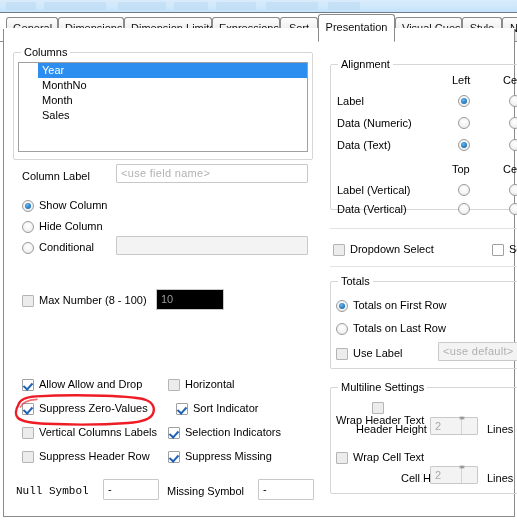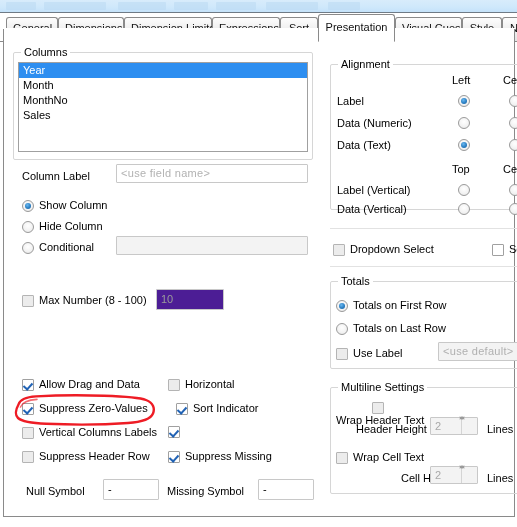--- a/index.html
+++ b/index.html
@@ -127,20 +127,21 @@
 
   
   #columns-list {
     position: absolute;
     left: 18px; top: 62px;
     width: 290px; height: 90px;
     box-sizing: border-box;
     border: 1px solid #a0a0a0;
     background: #ffffff;
     overflow: hidden;
+    padding-left: 19px;
   }
   .list-item {
     height: 15px;
     line-height: 15px;
     padding-left: 4px;
     font-size: 11px;
     color: #000;
     white-space: nowrap;
   }
   .list-item.selected {
@@ -161,21 +162,21 @@
     color: #000;
     white-space: nowrap;
     overflow: hidden;
     border-radius: 1px;
   }
   .textbox.placeholder {
     color: #b2b2b2;
     letter-spacing: .3px;
   }
   .textbox.disabled {
-    background: #4c1d95;
+    background: #000000;
     border: 1px solid #c8c8c8;
     color: #9b9b9b;
   }
   .textbox.disabled-light {
     background: #f3f3f3;
     border: 1px solid #c8c8c8;
     color: #a8a8a8;
   }
 
   
@@ -326,22 +327,22 @@
 
 <div id="panel"></div>
 <div id="panel-inner-top"></div>
 
 <div class="group" style="left:13px; top:52px; width:300px; height:108px;">
   <span class="group-title">Columns</span>
 </div>
 
 <div id="columns-list">
   <div class="list-item selected">Year</div>
+  <div class="list-item">MonthNo</div>
   <div class="list-item">Month</div>
-  <div class="list-item">MonthNo</div>
   <div class="list-item">Sales</div>
 </div>
 
 <span class="lbl" style="left:22px; top:170px;">Column Label</span>
 <div class="textbox placeholder" style="left:116px; top:164px; width:192px; height:19px;">&lt;use field name&gt;</div>
 
 <div class="rd-row" style="left:22px; top:199px;">
   <span class="rd labeled checked"></span>
   <span class="rd-text">Show Column</span>
 </div>
@@ -356,21 +357,21 @@
 <div class="textbox disabled-light" style="left:116px; top:236px; width:192px; height:19px;"></div>
 
 <div class="cb-row" style="left:22px; top:294px;">
   <span class="cb grey"></span>
   <span class="cb-text">Max Number (8 - 100)</span>
 </div>
 <div class="textbox disabled" style="left:156px; top:289px; width:68px; height:21px; line-height:19px;">10</div>
 
 <div class="cb-row" style="left:22px; top:378px;">
   <span class="cb checked"></span>
-  <span class="cb-text">Allow Drag and Data</span>
+  <span class="cb-text">Allow Allow and Drop</span>
 </div>
 <div class="cb-row" style="left:22px; top:402px;">
   <span class="cb checked"></span>
   <span class="cb-text">Suppress Zero-Values</span>
 </div>
 <div class="cb-row" style="left:22px; top:426px;">
   <span class="cb grey"></span>
   <span class="cb-text">Vertical Columns Labels</span>
 </div>
 <div class="cb-row" style="left:22px; top:450px;">
@@ -381,27 +382,28 @@
 <div class="cb-row" style="left:168px; top:378px;">
   <span class="cb grey"></span>
   <span class="cb-text">Horizontal</span>
 </div>
 <div class="cb-row" style="left:176px; top:402px;">
   <span class="cb checked"></span>
   <span class="cb-text">Sort Indicator</span>
 </div>
 <div class="cb-row" style="left:168px; top:426px;">
   <span class="cb checked"></span>
+  <span class="cb-text">Selection Indicators</span>
 </div>
 <div class="cb-row" style="left:168px; top:450px;">
   <span class="cb checked"></span>
   <span class="cb-text">Suppress Missing</span>
 </div>
 
-<span class="lbl" style="left:26px; top:485px;">Null Symbol</span>
+<span class="lbl" style="left:16px; top:485px;font-family:Liberation Mono, monospace;">Null Symbol</span>
 <div class="textbox" style="left:103px; top:479px; width:56px; height:21px; line-height:19px;">-</div>
 <span class="lbl" style="left:167px; top:485px;">Missing Symbol</span>
 <div class="textbox" style="left:258px; top:479px; width:56px; height:21px; line-height:19px;">-</div>
 
 <div class="group" style="left:330px; top:64px; width:195px; height:146px;">
   <span class="group-title">Alignment</span>
 </div>
 
 <span class="lbl" style="left:452px; top:74px;">Left</span>
 <span class="lbl" style="left:503px; top:74px;">Ce</span>

